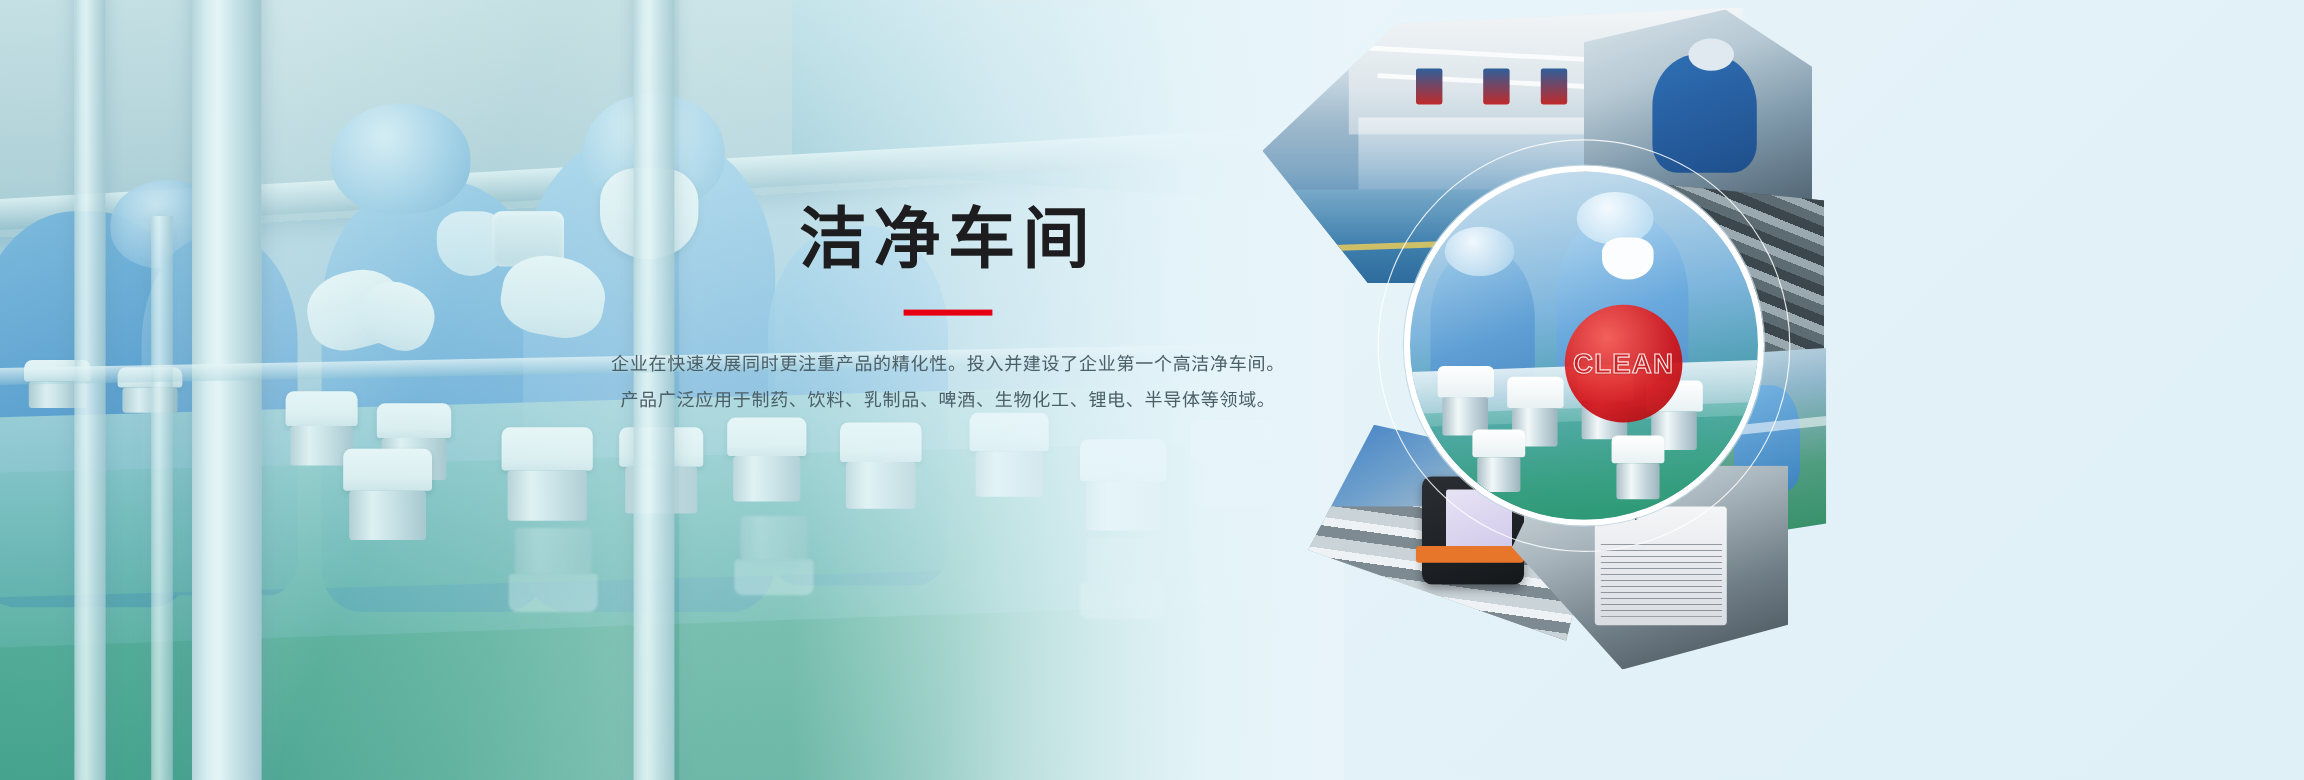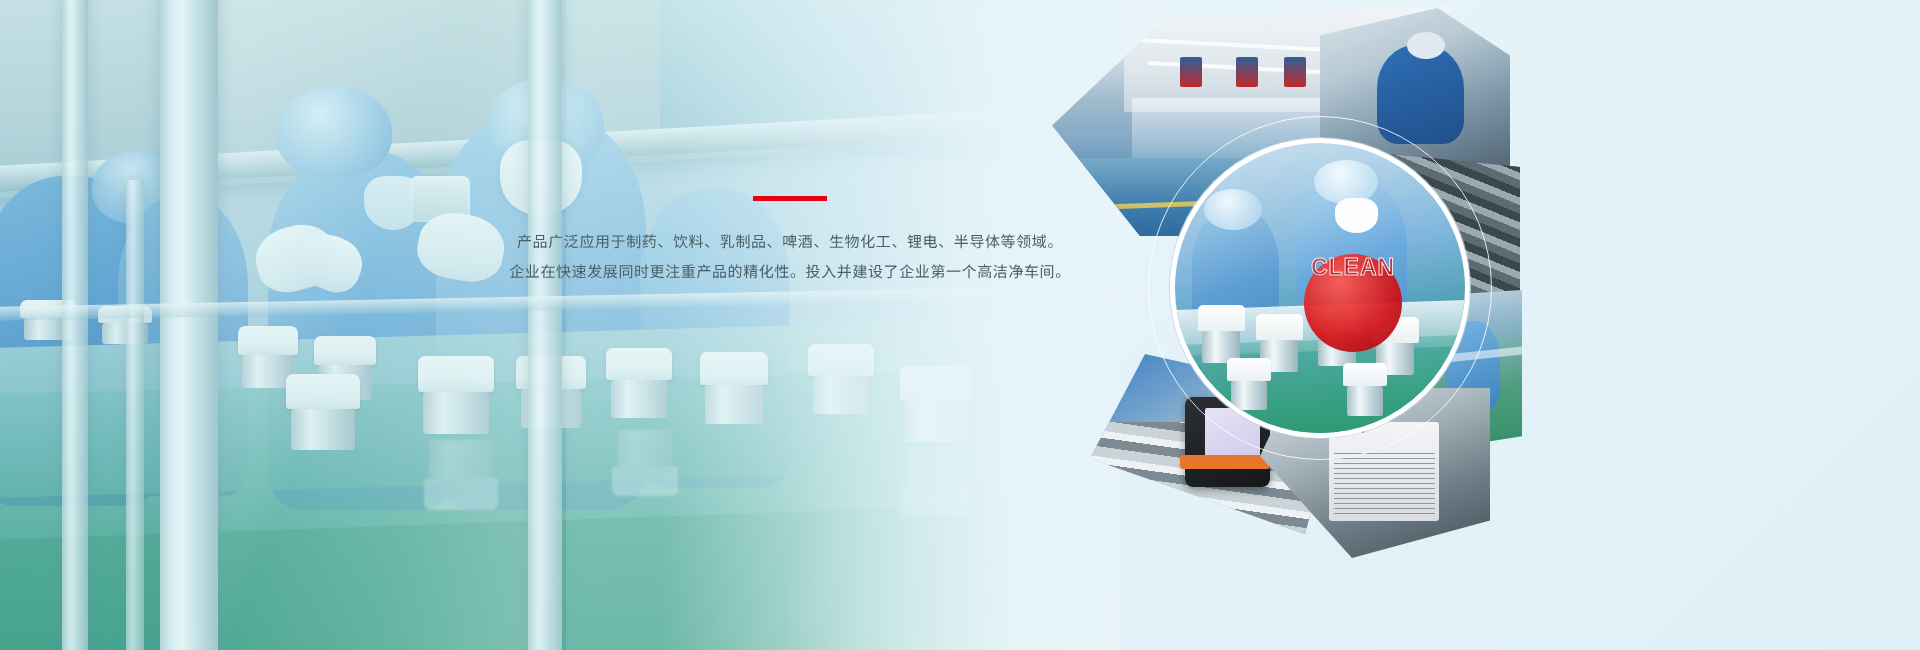--- a/index.html
+++ b/index.html
@@ -328,21 +328,21 @@
   .cc-valve .t{ width:100%; height:44%; border-radius:5px 5px 2px 2px;
                 background:linear-gradient(180deg,#ffffff,#e9f1f3); }
   .cc-valve .b{ width:82%; height:56%; margin:0 auto; border-radius:2px;
                 background:linear-gradient(90deg,#a9bfc7,#f2f8f9 35%,#c6d8de 65%,#9db4bd); }
 
   
   .clean-badge{
     position:absolute; left:252px; top:252px; width:98px; height:98px;
     border-radius:50%;
     background:radial-gradient(circle at 36% 28%,rgba(255,90,80,.92),rgba(208,16,22,.92) 60%,rgba(165,10,16,.95));
-    display:flex; justify-content:center;
+    display:flex; align-items:center; justify-content:center;
     z-index:6;
   }
   .clean-badge span{
     font-family:"Liberation Sans",sans-serif;
     font-size:23px; font-weight:bold; letter-spacing:1px;
     color:rgba(214,30,34,.55);
     -webkit-text-stroke:1px rgba(255,236,236,.95);
     text-shadow:0 1px 2px rgba(90,0,0,.35);
   }
 
@@ -451,24 +451,25 @@
     <div class="col c2"></div>
     <div class="col c4"></div>
     <div class="col c3"></div>
     <div class="rail"></div>
 
     <div class="photo-tint"></div>
     <div class="photo-fade"></div>
   </div>
 
   <div class="copy">
+    <div class="title">洁净车间</div>
     <div class="rule"></div>
     <div class="para">
+      <p>企业在快速发展同时更注重产品的精化性。投入并建设了企业第一个高洁净车间。</p>
       <p>产品广泛应用于制药、饮料、乳制品、啤酒、生物化工、锂电、半导体等领域。</p>
-      <p>企业在快速发展同时更注重产品的精化性。投入并建设了企业第一个高洁净车间。</p>
     </div>
   </div>
 
   <div class="collage">
 
     <div class="wedge w-top">
       <div class="hall-ceiling"></div>
       <div class="beam" style="left:22%; top:14%; width:76%; transform:rotate(3deg);"></div>
       <div class="beam" style="left:24%; top:24%; width:72%; transform:rotate(3deg);"></div>
       <div class="poster" style="left:32%;"></div>

